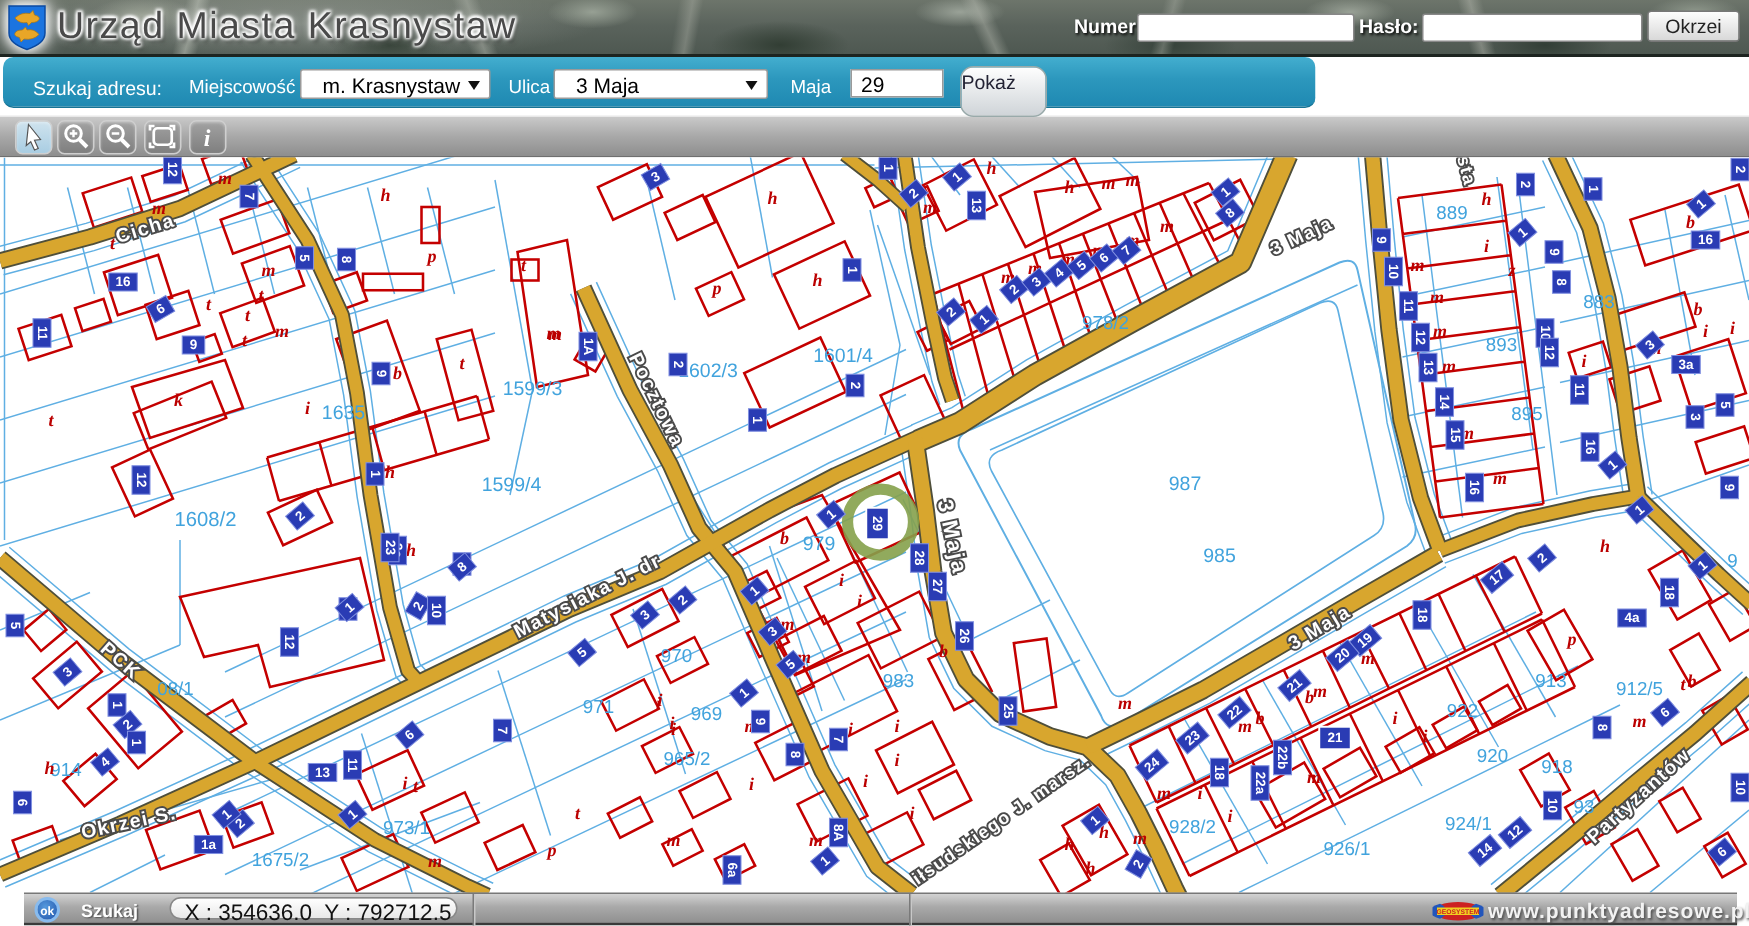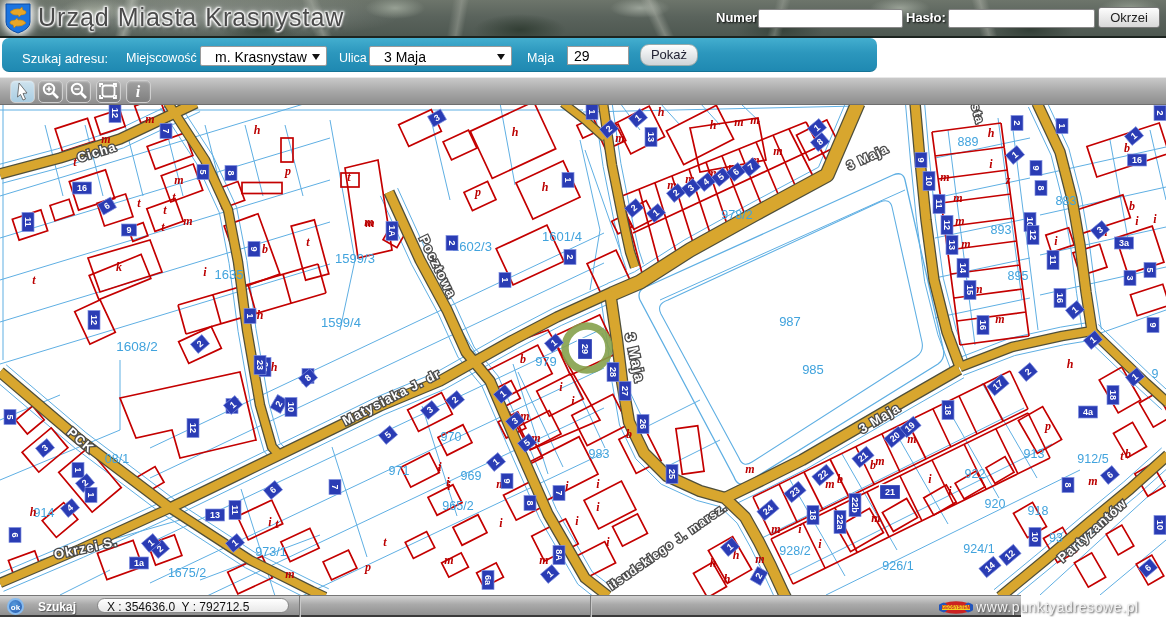--- a/index.html
+++ b/index.html
@@ -31,30 +31,30 @@
 .lgi{position:absolute;top:9px;height:19px;border:1px solid #888;border-radius:2px;background:#fff}
 .zal{position:absolute;left:1098px;top:7px;width:62px;height:21px;background:linear-gradient(#fdfdfd,#d8d8d8);border:1px solid #777;border-radius:3px;font-size:13px;color:#222;text-align:center;line-height:19px}
 .sbar{position:absolute;left:2px;top:38px;width:875px;height:34px;border-radius:7px;
 background:linear-gradient(180deg,#43aecf 0%,#2c97bd 45%,#1f89b2 100%);border-bottom:1px solid #157395}
 .sbar .lbl{position:absolute;top:13px;color:#fff;font-size:12.5px}
 .tip{position:absolute;left:704px;top:39px;width:173px;height:34px;border-radius:8px;background:#2a95bb;z-index:5;
 color:#fff;font-size:11px;text-align:center;padding-top:4px;line-height:13px}
 .sel{position:absolute;top:46px;height:20px;background:#fff;border:1px solid #9a9a9a;border-radius:2px;font-size:14px;color:#000;padding:2px 4px 0 14px;z-index:6}
 .sel:after{content:"";position:absolute;right:6px;top:7px;border-left:4.5px solid transparent;border-right:4.5px solid transparent;border-top:6px solid #111}
 .inp{position:absolute;top:46px;height:19px;background:#fff;border:1px solid #9a9a9a;font-size:14px;color:#000;padding:1px 0 0 6px;z-index:6}
-.pok{position:absolute;left:640px;top:44px;width:58px;height:22px;border-radius:9px;border:1px solid #9aa;background:linear-gradient(#fefefe,#cfd4d8);font-size:13px;color:#223;text-align:center;line-height:20px;z-index:6}
+.pok{position:absolute;left:640px;top:44px;width:58px;height:34px;border-radius:9px;border:1px solid #9aa;background:linear-gradient(#fefefe,#cfd4d8);font-size:13px;color:#223;line-height:20px;z-index:6}
 .tbar{position:absolute;left:0;top:77px;width:1166px;height:28px;background:linear-gradient(180deg,#c9c9c9 0%,#a8a8a8 50%,#8e8e8e 100%);border-top:1px solid #e8e8e8;border-bottom:1px solid #6f6f6f}
 .tbtn{position:absolute;top:2px;width:25px;height:23px;border-radius:5px;border:1px solid #cfcfcf;background:linear-gradient(#a2a2a2,#7f7f7f);box-shadow:inset 0 1px 2px rgba(255,255,255,.35)}
 .tbtn.sel1{background:linear-gradient(#cfe3ee,#a9cde2)}
-.stat{position:absolute;left:0;top:595px;width:1021px;height:22px;background:linear-gradient(180deg,#d2d2d2 0%,#a9a9a9 45%,#909090 100%);border-top:1px solid #777;border-bottom:2px solid #3a3a3a}
+.stat{position:absolute;left:16px;top:595px;width:1142px;height:22px;background:linear-gradient(180deg,#d2d2d2 0%,#a9a9a9 45%,#909090 100%);border-top:1px solid #777;border-bottom:2px solid #3a3a3a}
 .ok{position:absolute;left:7px;top:2px;width:17px;height:17px;border-radius:50%;background:radial-gradient(circle at 40% 35%,#5599dd,#2255aa);border:2px solid #88bbee;color:#fff;font-size:8px;font-weight:bold;text-align:center;line-height:15px}
 .warst{position:absolute;left:38px;top:4px;color:#fff;font-size:12px;font-weight:bold;text-shadow:1px 1px 1px #555}
-.coord{position:absolute;left:97px;top:2px;width:192px;height:15px;border-radius:8px;border:1px solid #888;background:linear-gradient(#fff,#e8e8e8);font-size:12px;color:#111;padding:1px 0 0 9px}
+.coord{position:absolute;left:97px;top:2px;width:192px;height:15px;border-radius:8px;border:1px solid #888;background:linear-gradient(#fff,#e8e8e8);font-size:15px;color:#111;padding:1px 0 0 9px}
 .sdiv{position:absolute;top:0;width:1px;height:22px;background:#7a7a7a;box-shadow:1px 0 0 #c8c8c8}
-.wpa{position:absolute;left:976px;top:3px;color:#f2f2f2;font-size:14px;font-weight:normal;letter-spacing:0.6px;text-shadow:1px 1px 2px #444}
+.wpa{position:absolute;left:976px;top:3px;color:#f2f2f2;font-size:14px;font-weight:bold;letter-spacing:0.6px;text-shadow:1px 1px 2px #444}
 .map{position:absolute;left:0;top:105px;width:1166px;height:490px;background:#fff}
 </style></head>
 <body>
 <div class="page">
 <div class="hdr">
 <svg class="shield" viewBox="0 0 26 31">
         <path d="M1,1 h24 v18 q0,7 -12,11 q-12,-4 -12,-11 Z" fill="#1b74e0" stroke="#0c4aa0" stroke-width="1"></path>
 <g fill="#e8a627" stroke="#b07a10" stroke-width="0.5">
 <path d="M5,9 q4,-4 10,-3 l2,-2 1,3 q4,1 3,3 q-1,2 -5,2 l-2,2 -1,-2 q-5,1 -8,-3 Z"></path>
 <path d="M21,20 q-4,4 -10,3 l-2,2 -1,-3 q-4,-1 -3,-3 q1,-2 5,-2 l2,-2 1,2 q5,-1 8,3 Z"></path>

